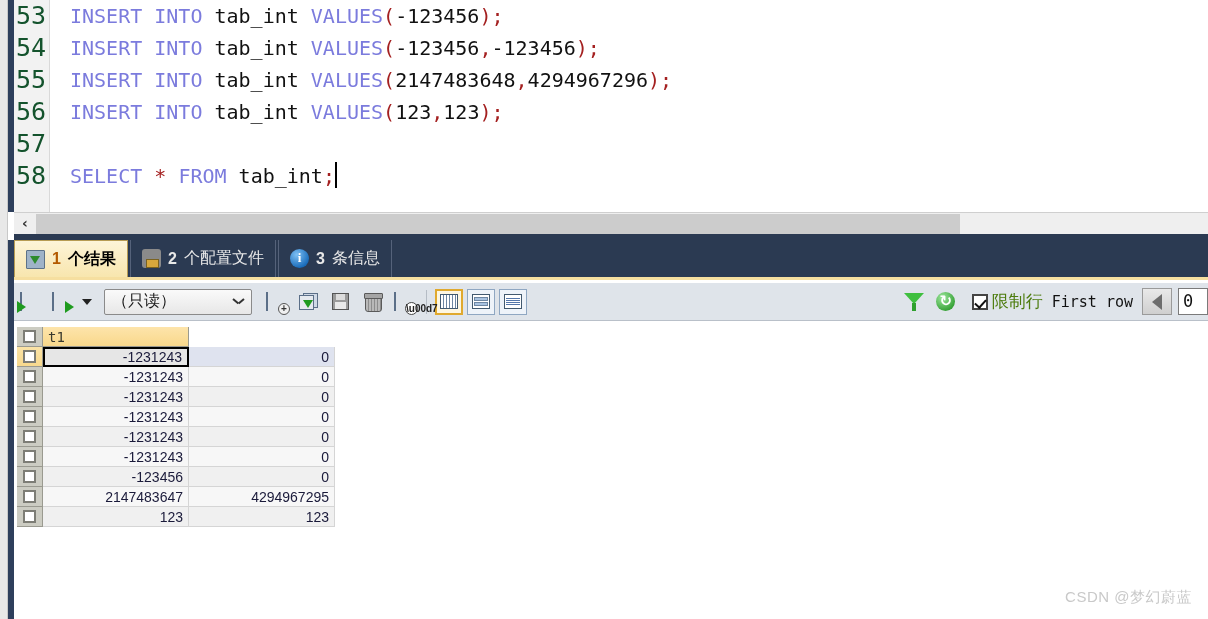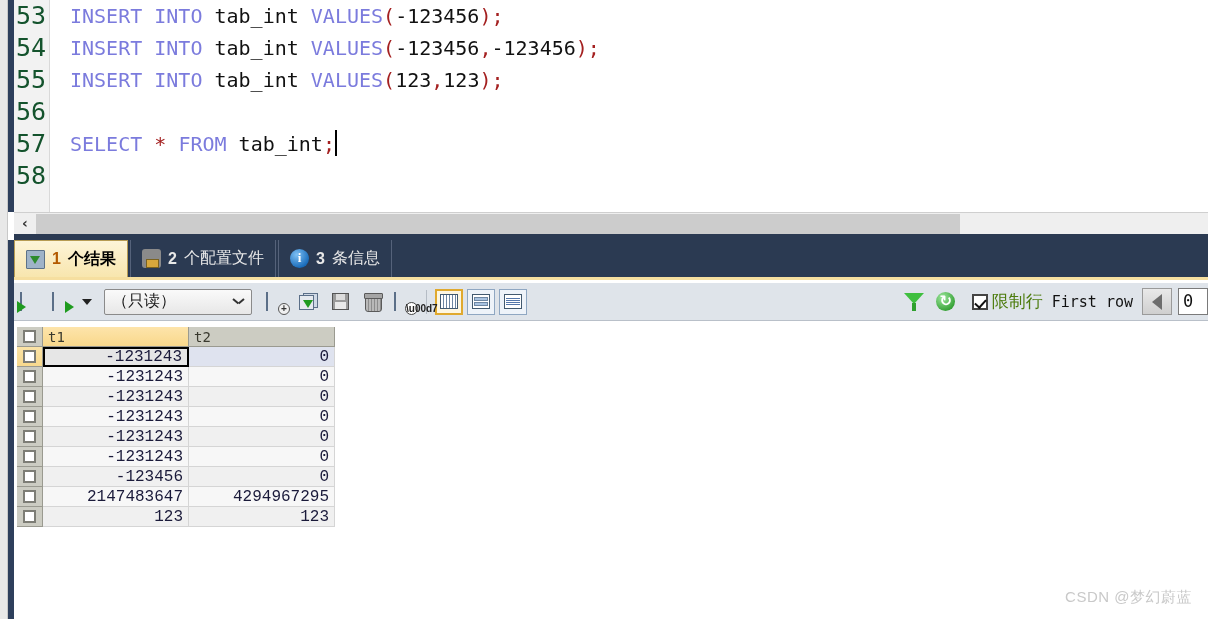--- a/index.html
+++ b/index.html
@@ -297,21 +297,21 @@
   .cb-box { width: 13px; height: 13px; background: #fff; border: 2px solid #7d7d75; }
   .hdr-cell {
     flex: 1; background: #ccccc2; border-right: 1px solid #9a9a90;
     border-bottom: 1px solid #9a9a90;
     font-family: "DejaVu Sans Mono", monospace; font-size: 14px; color: #3a3a2f;
     display: flex; align-items: center; padding-left: 5px;
   }
   .hdr-cell.sel { background: linear-gradient(to bottom,#fde4ab,#f9d88b); }
   .cell {
     flex: 1; border-right: 1px solid #d5d5d5; border-bottom: 1px solid #d5d5d5;
-    font-family: Liberation Mono, monospace; font-size: 16px; color: #1a1a3a;
+    font-family: Liberation Sans, sans-serif; font-size: 14px; color: #1a1a3a;
     display: flex; align-items: center; justify-content: flex-end; padding-right: 5px;
     background: #f0f0f0;
   }
   .cell.alt { background: #f7f7f7; }
   .cell.cur { background: #e6e6e6; border: 2px solid #000; }
   .cell.rowsel { background: #dfe3ef; }
   .col-t1 { flex: 0 0 146px; }
   .col-t2 { flex: 0 0 146px; }
 
   
@@ -333,20 +333,21 @@
       <div class="ln">53</div>
       <div class="ln">54</div>
       <div class="ln">55</div>
       <div class="ln">56</div>
       <div class="ln">57</div>
       <div class="ln">58</div>
     </div>
   <div id="code-lines">
       <div class="cl"><span class="kw">INSERT INTO </span><span class="id">tab_int </span><span class="kw">VALUES</span><span class="pn">(</span><span class="num">-123456</span><span class="pn">);</span></div>
       <div class="cl"><span class="kw">INSERT INTO </span><span class="id">tab_int </span><span class="kw">VALUES</span><span class="pn">(</span><span class="num">-123456</span><span class="pn">,</span><span class="num">-123456</span><span class="pn">);</span></div>
+      <div class="cl"><span class="kw">INSERT INTO </span><span class="id">tab_int </span><span class="kw">VALUES</span><span class="pn">(</span><span class="num">2147483648</span><span class="pn">,</span><span class="num">4294967296</span><span class="pn">);</span></div>
       <div class="cl"><span class="kw">INSERT INTO </span><span class="id">tab_int </span><span class="kw">VALUES</span><span class="pn">(</span><span class="num">123</span><span class="pn">,</span><span class="num">123</span><span class="pn">);</span></div>
       <div class="cl">&nbsp;</div>
       <div class="cl"><span class="kw">SELECT </span><span class="pn">*</span><span class="kw"> FROM </span><span class="id">tab_int</span><span class="pn">;</span><span class="caret"></span></div>
     </div>
 </div>
 
 <div id="hscroll-row">
   <div id="hscroll-left-btn">‹</div>
   <div id="hscroll-track"></div>
   <div id="hscroll-thumb"></div>
@@ -455,21 +456,20 @@
   </div>
 </div>
 
 <div id="grid-area">
   <div id="grid">
       <div class="grid-row">
         <div class="cb-cell">
           <span class="cb-box"></span>
         </div>
         <div class="hdr-cell col-t1 sel">t1</div>
-        <div class="hdr-cell col-t2">t2</div>
       </div>
       <div class="grid-row">
         <div class="cb-cell hl">
           <span class="cb-box"></span>
         </div>
         <div class="cell col-t1 cur">-1231243</div>
         <div class="cell col-t2 rowsel">0</div>
       </div>
       <div class="grid-row">
         <div class="cb-cell">

